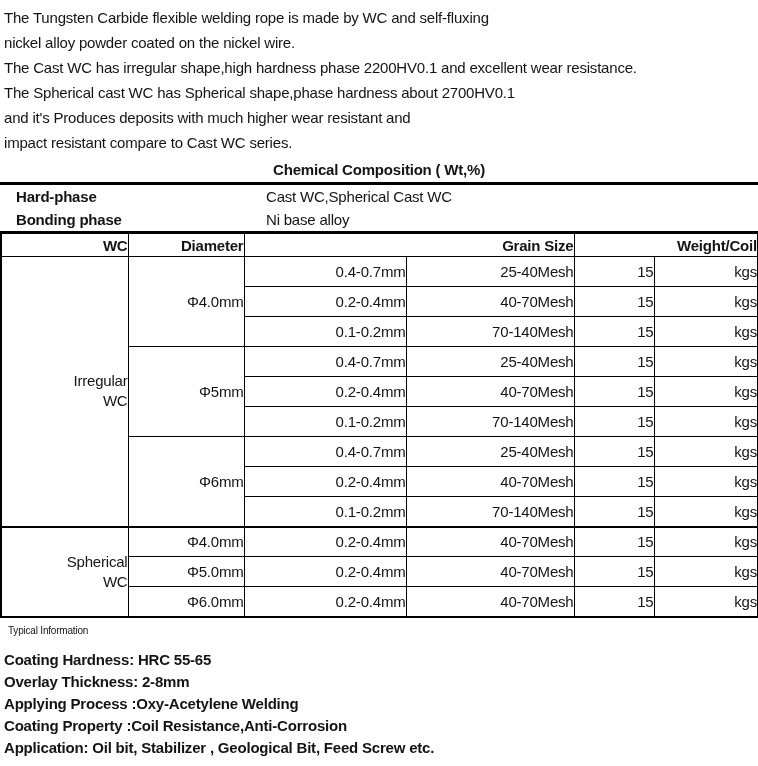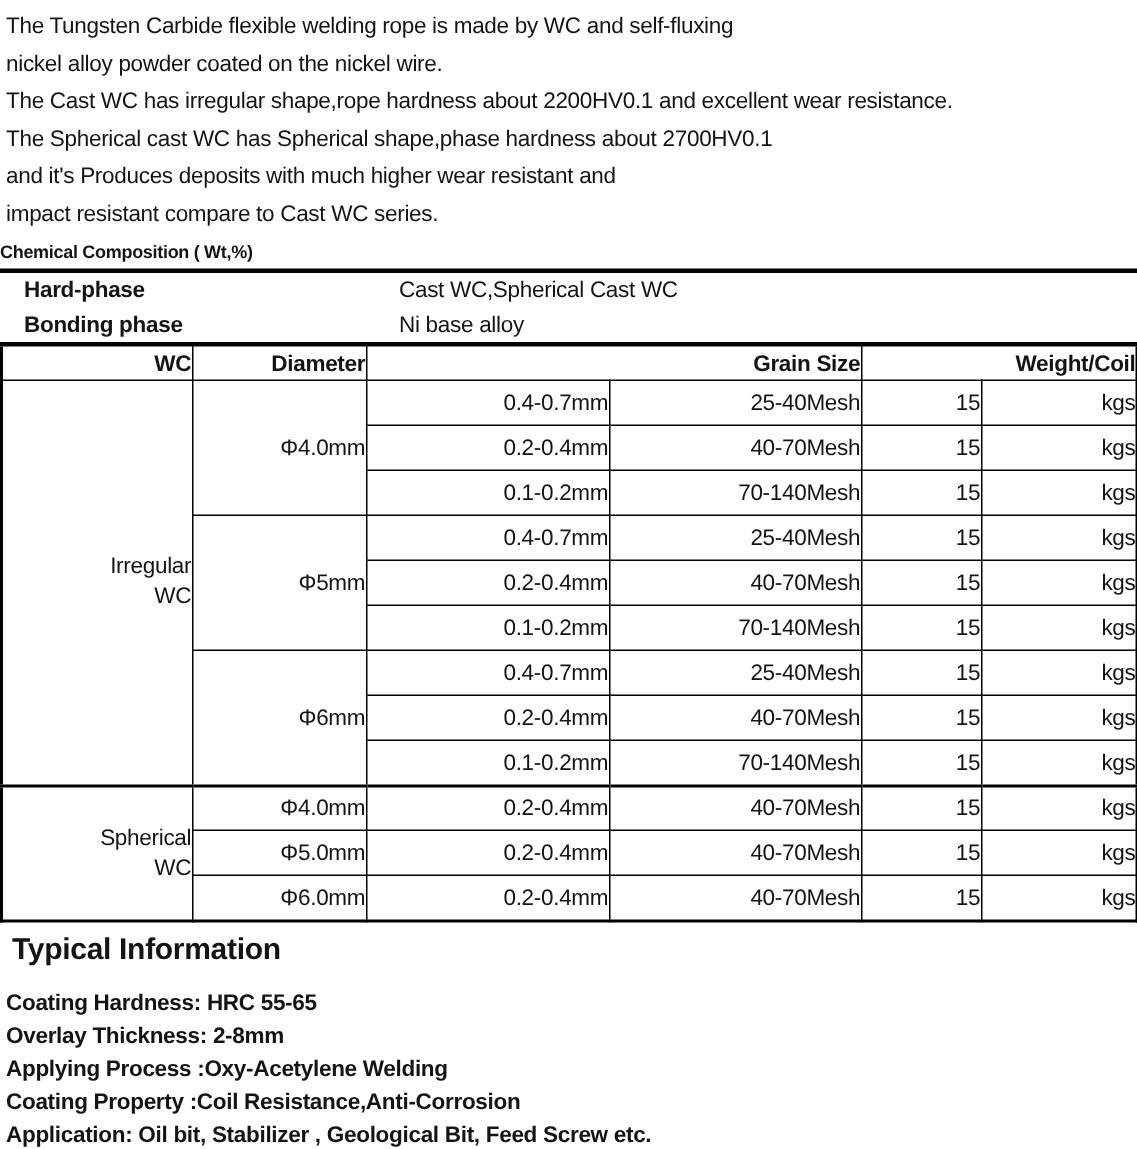--- a/index.html
+++ b/index.html
@@ -18,22 +18,22 @@
     margin: 0;
     font-size: 15px;
     line-height: 25px;
     letter-spacing: -0.2px;
     white-space: nowrap;
   }
 
   
   .comp-title {
     margin: 6px 0 4px 0;
-    text-align: left;
-    font-size: 12px;
+    text-align: center;
+    font-size: 15px;
     font-weight: bold;
     letter-spacing: -0.2px;
   }
 
   .rule { border: 0; border-top: 3px solid #000; margin: 0; }
 
   
   .phase {
     display: grid;
     grid-template-columns: 250px 1fr;
@@ -61,42 +61,42 @@
   table.comp thead tr { height: 24px; }
   table.comp th { font-weight: bold; }
   table.comp tbody tr { height: 30px; }
   td.wc-cell { white-space: pre-line; line-height: 20px; }
   tr.section-start td { border-top: 2px solid #000; }
 
   
   .typical { padding-left: 4px; }
   .typ-title {
     margin: 7px 5px 13px 4px;
-    font-size: 20px;
-    font-weight: bold;
+    font-size: 10px;
+    font-weight: normal;
     letter-spacing: -0.2px;
   }
   .typical p.line {
     margin: 0;
     font-size: 15px;
     font-weight: bold;
     line-height: 22px;
     letter-spacing: -0.2px;
     white-space: nowrap;
   }
 </style>
 </head>
 <body>
 
 <div class="page">
 
   <div class="intro">
     <p>The Tungsten Carbide flexible welding rope is made by WC and self-fluxing</p>
     <p>nickel alloy powder coated on the nickel wire.</p>
-    <p>The Cast WC has irregular shape,rope hardness about 2200HV0.1 and excellent wear resistance.</p>
+    <p>The Cast WC has irregular shape,high hardness phase 2200HV0.1 and excellent wear resistance.</p>
     <p>The Spherical cast WC has Spherical shape,phase hardness about 2700HV0.1</p>
     <p>and it's Produces deposits with much higher wear resistant and</p>
     <p>impact resistant compare to Cast WC series.</p>
   </div>
 
   <div class="comp-title">Chemical Composition ( Wt,%)</div>
 
   <hr class="rule">
 
   <div class="phase">

